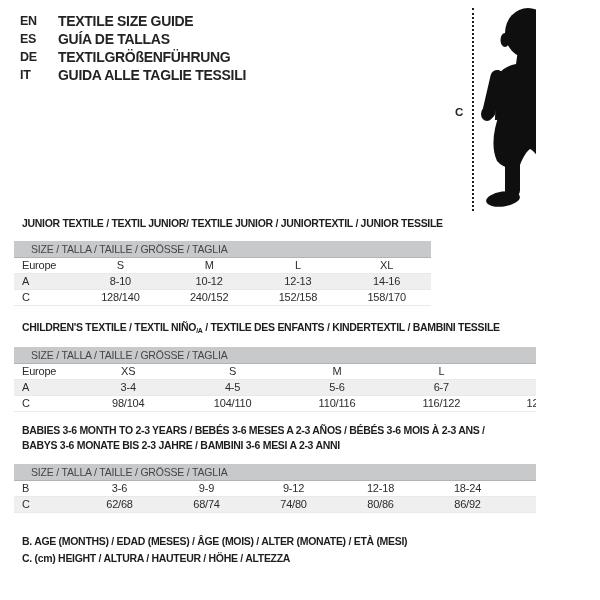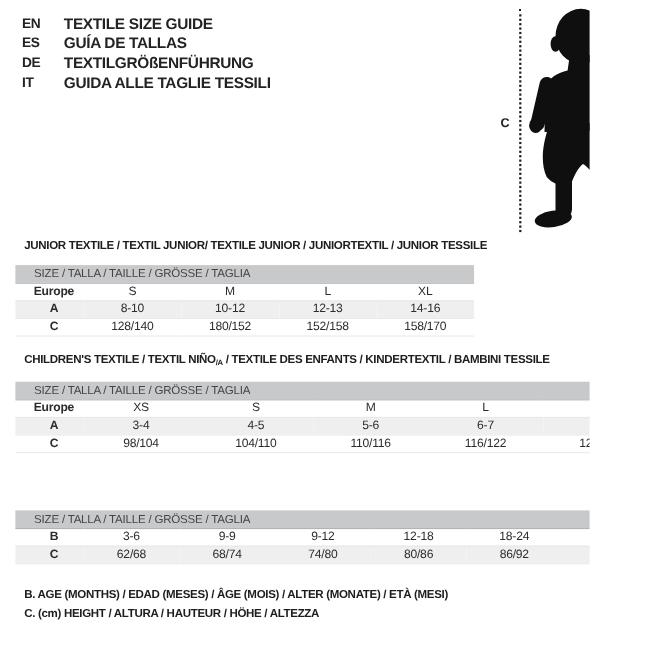--- a/index.html
+++ b/index.html
@@ -25,21 +25,21 @@
   .tbl-title { position:absolute; left:22px; font-size:10.5px; font-weight:700;
     letter-spacing:-0.3px; white-space:nowrap; color:#1d1d1d; }
   .tbl-title .subscript { font-size:7px; vertical-align:-2px; }
   .two-line { line-height:14.5px; }
   table { position:absolute; left:14px; border-collapse:collapse; table-layout:fixed; }
   .t-narrow { width:417px; }
   .t-wide { width:584px; }
   td, th { font-weight:400; font-size:11px; letter-spacing:-0.2px; height:16px; padding:0; }
   .bar-cell { background:#c8c9ca; text-align:left; padding-left:17px; font-size:10.5px;
     color:#454547; border-bottom:1px solid #b3b3b3; height:16px; }
-  .lbl { text-align:center; padding-left:8px; color:#2c2c2e;font-weight:bold; }
+  .lbl { text-align:left; padding-left:8px; color:#2c2c2e; }
   .val { text-align:center; color:#2c2c2e; }
   tr.alt td { background:#efefef; }
   tbody tr td { border-bottom:1px solid #e9e9e9; }
   col.c-label { width:62px; }
 
   
   .notes { position:absolute; left:22px; top:533px; }
   .note-line { font-size:10.5px; font-weight:700; letter-spacing:-0.3px; height:17px;
     line-height:17px; white-space:nowrap; color:#1d1d1d; }
 </style>
@@ -110,21 +110,21 @@
       <tr class="alt">
         <td class="lbl">A</td>
         <td class="val">8-10</td>
         <td class="val">10-12</td>
         <td class="val">12-13</td>
         <td class="val">14-16</td>
       </tr>
       <tr>
         <td class="lbl">C</td>
         <td class="val">128/140</td>
-        <td class="val">180/152</td>
+        <td class="val">240/152</td>
         <td class="val">152/158</td>
         <td class="val">158/170</td>
       </tr>
     </tbody>
   </table>
 
   <div class="tbl-title" style="top:321px"><span>CHILDREN'S TEXTILE / TEXTIL NIÑO</span><span class="subscript">/A</span><span> / TEXTILE DES ENFANTS / KINDERTEXTIL / BAMBINI TESSILE</span></div>
   <table class="t-wide" style="top:347px">
     <colgroup>
         <col class="c-label">
@@ -160,20 +160,24 @@
         <td class="lbl">C</td>
         <td class="val">98/104</td>
         <td class="val">104/110</td>
         <td class="val">110/116</td>
         <td class="val">116/122</td>
         <td class="val">122/128</td>
       </tr>
     </tbody>
   </table>
 
+  <div class="tbl-title two-line" style="top:423px">
+    <div>BABIES 3-6 MONTH TO 2-3 YEARS / BEBÉS 3-6 MESES A 2-3 AÑOS / BÉBÉS 3-6 MOIS À 2-3 ANS /</div>
+    <div>BABYS 3-6 MONATE BIS 2-3 JAHRE / BAMBINI 3-6 MESI A 2-3 ANNI</div>
+  </div>
   <table class="t-wide" style="top:464px">
     <colgroup>
         <col class="c-label">
         <col>
         <col>
         <col>
         <col>
         <col>
         <col>
       </colgroup>

